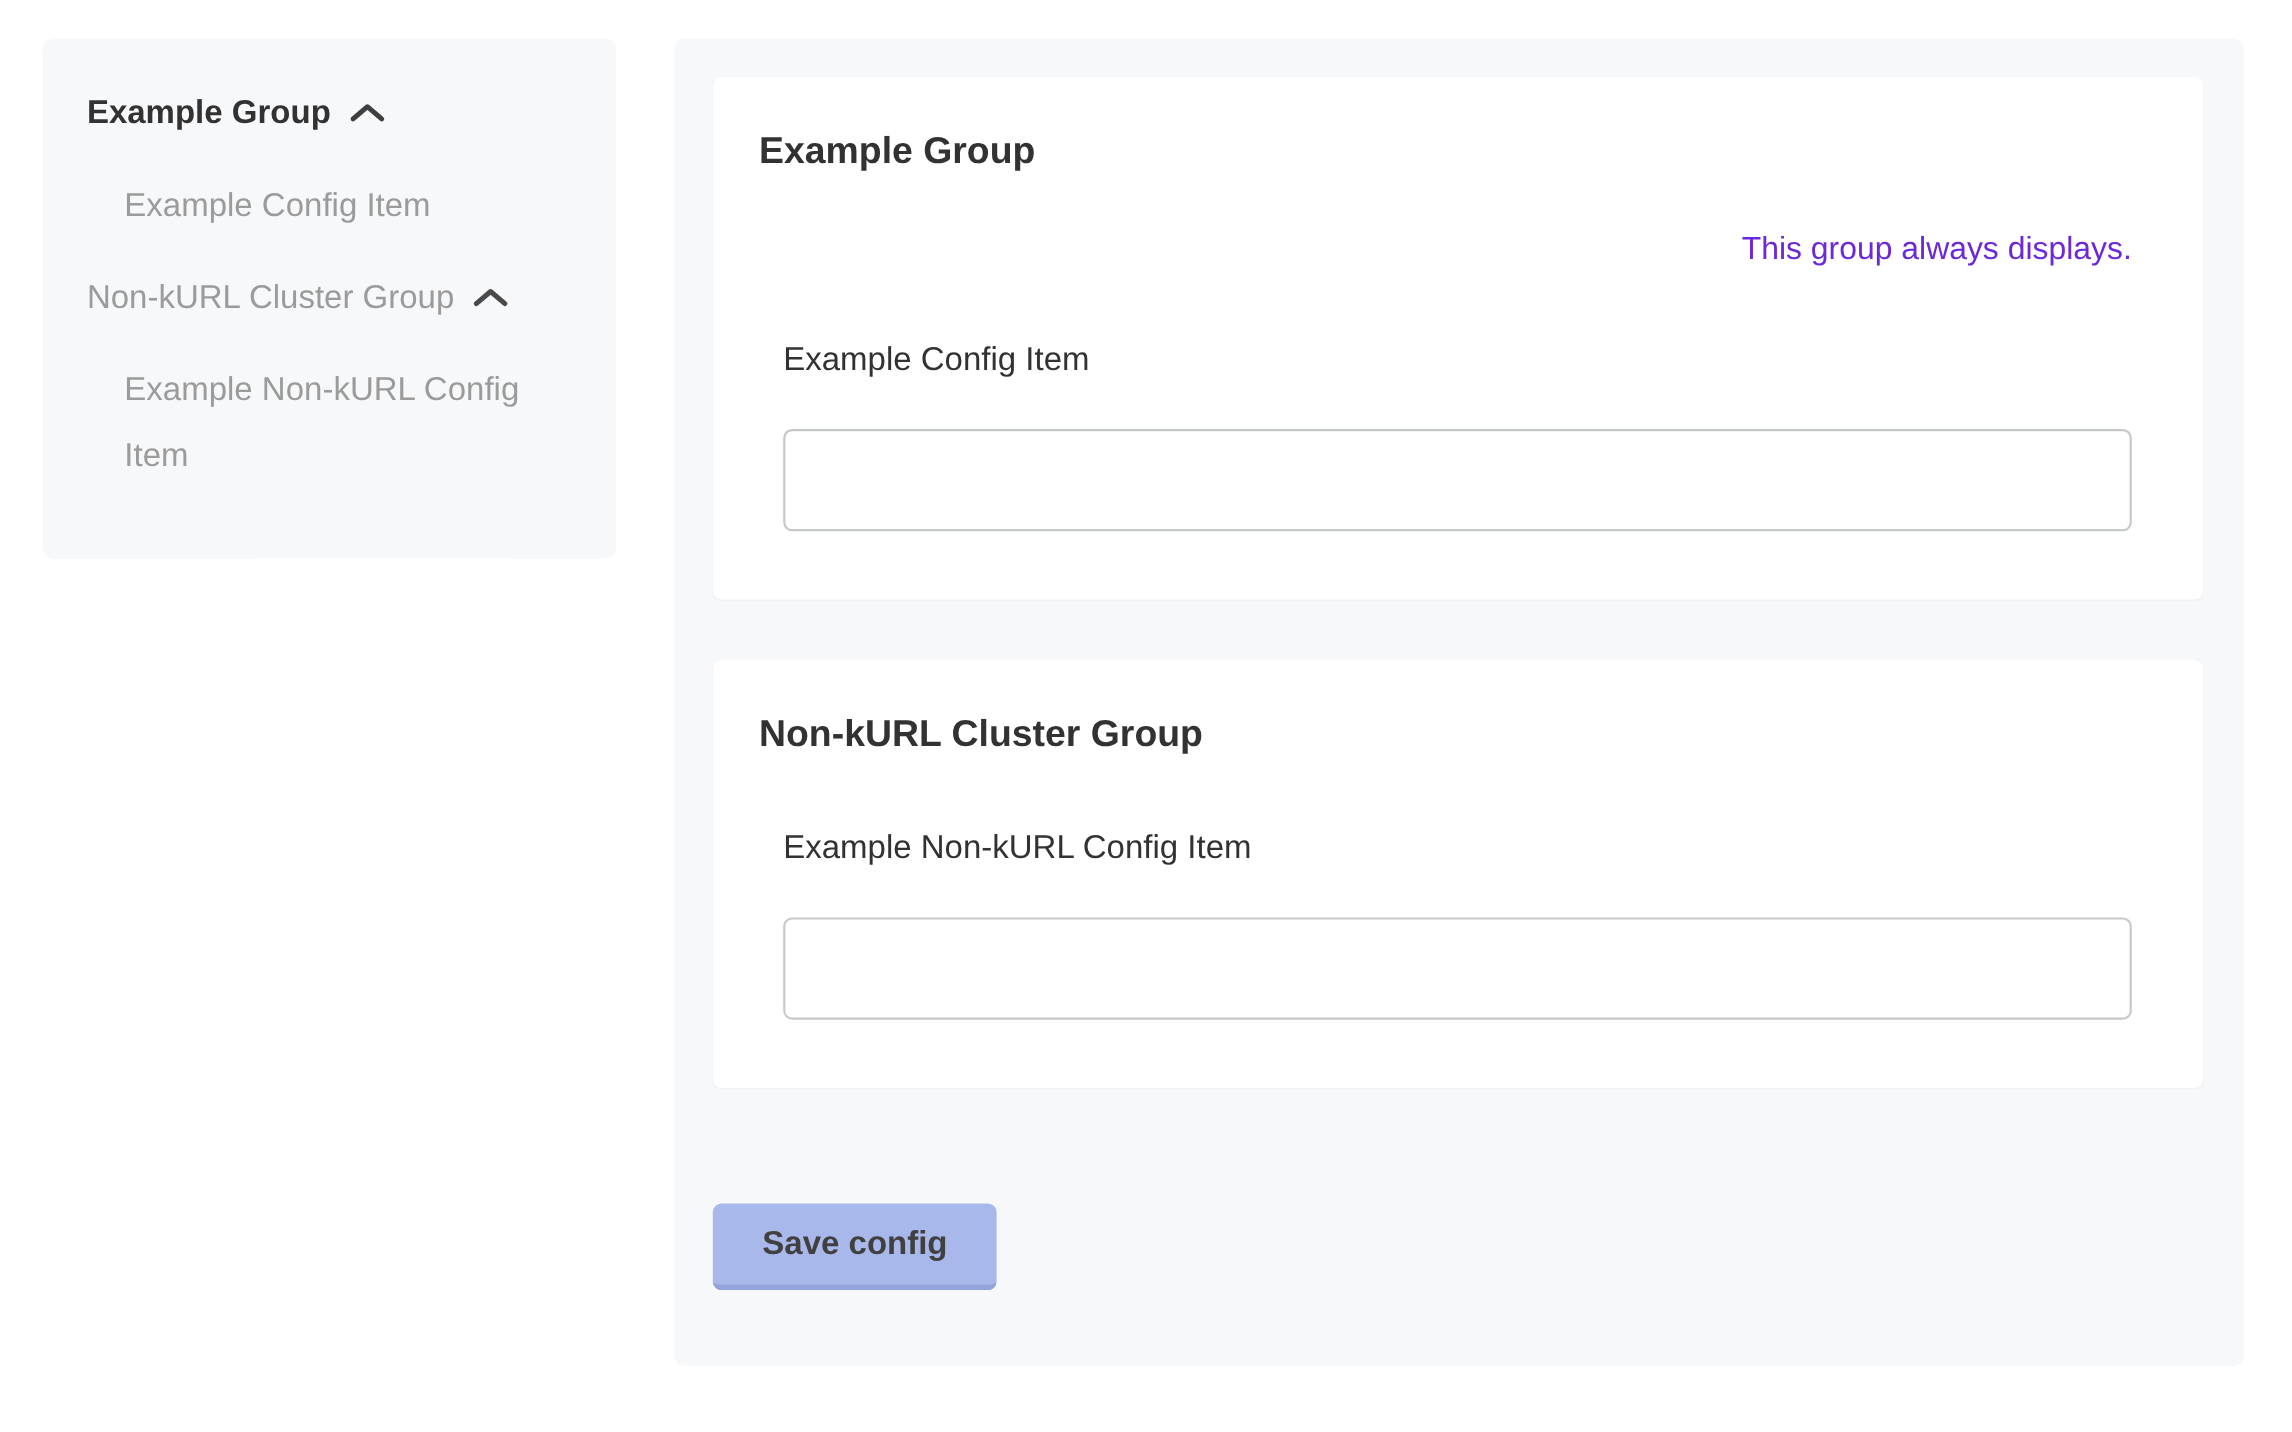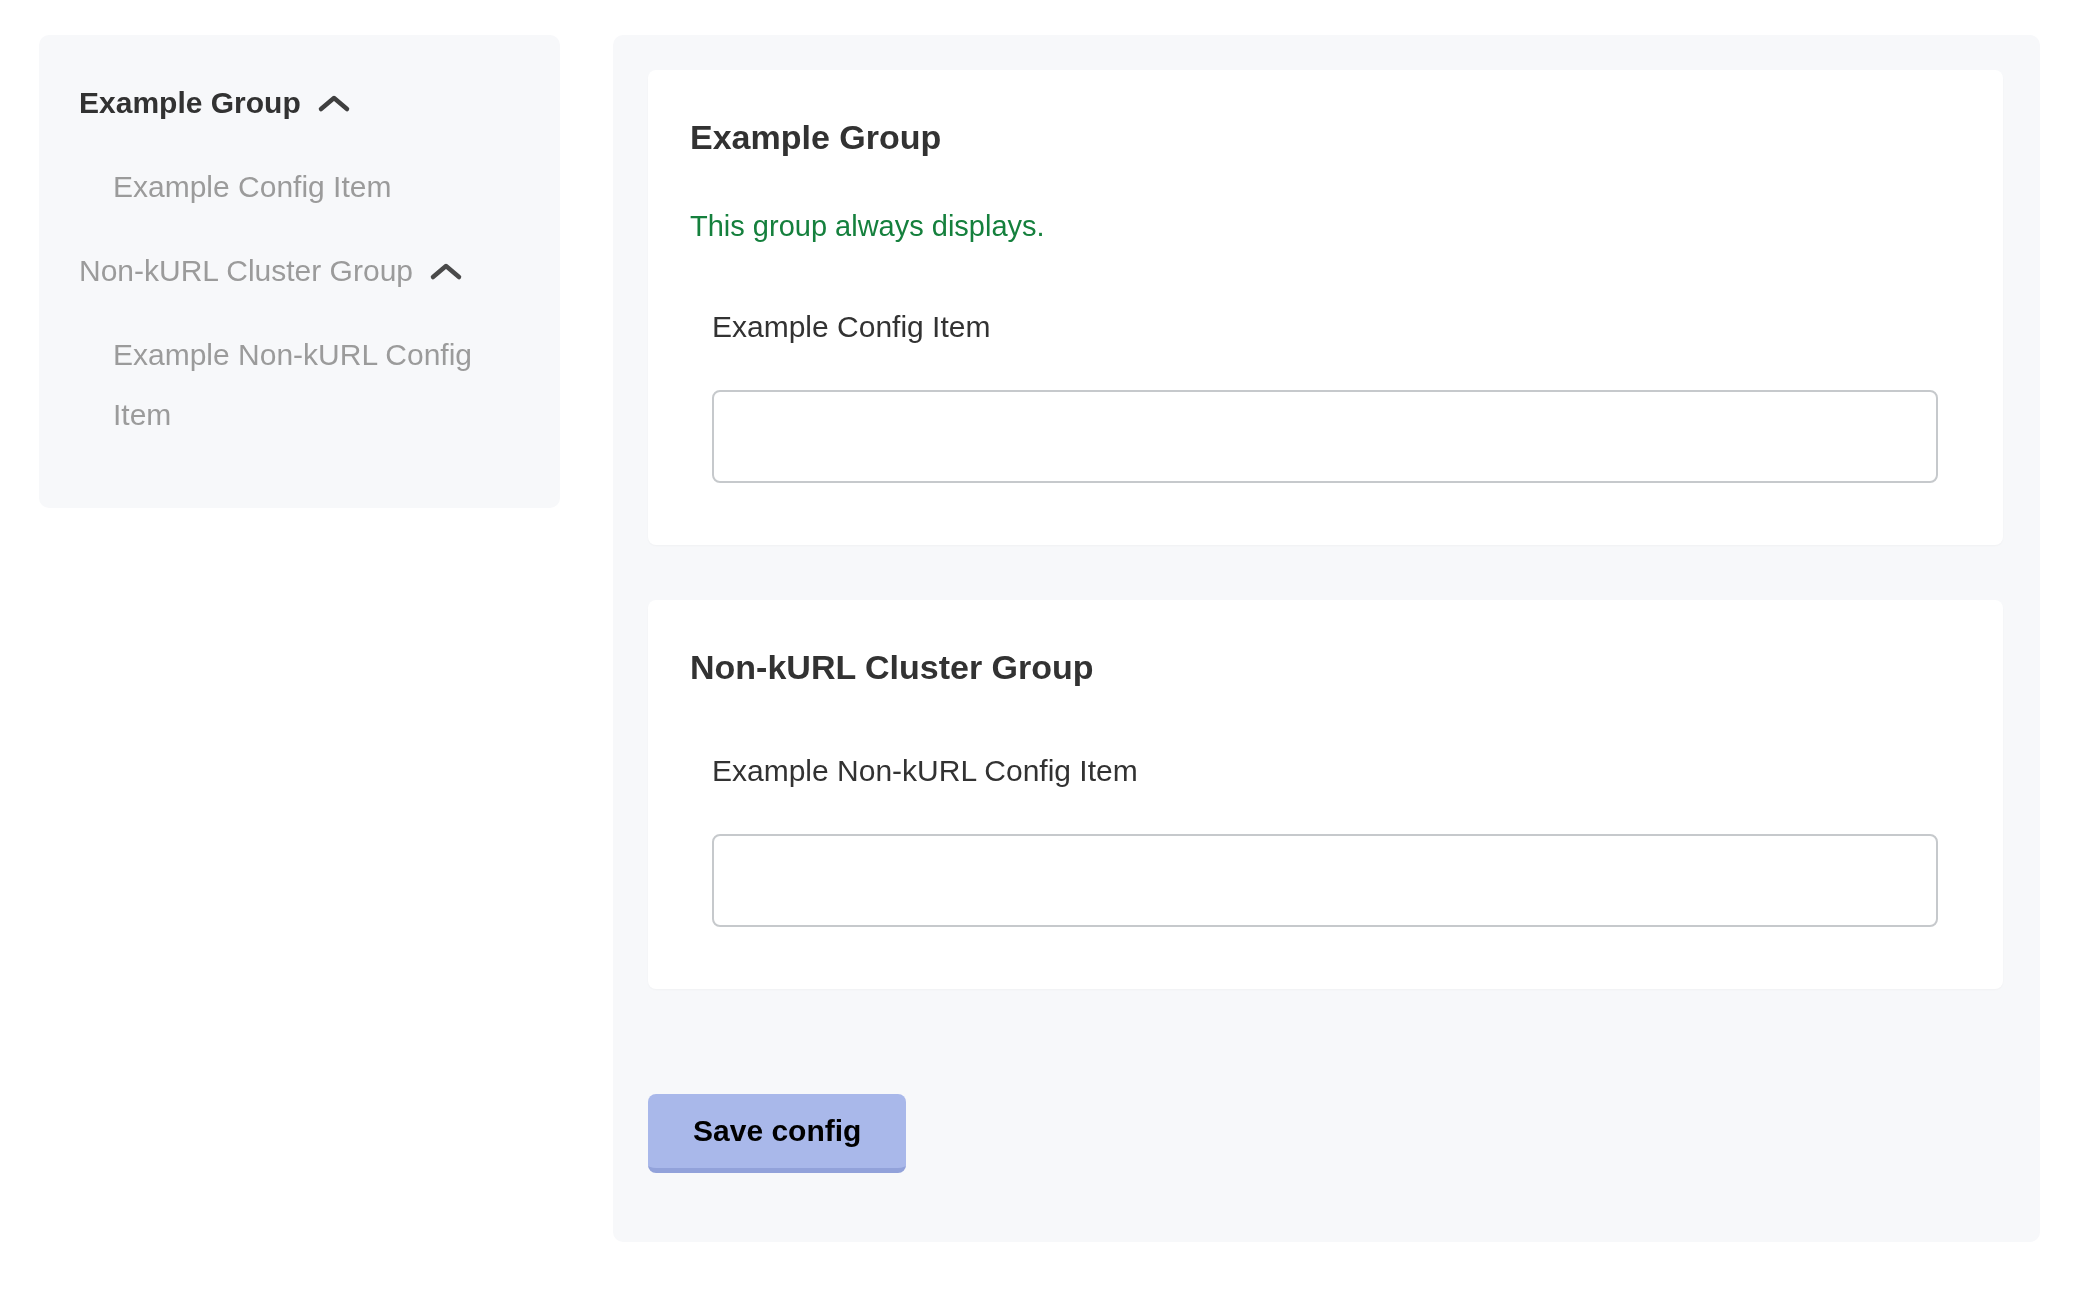--- a/index.html
+++ b/index.html
@@ -62,22 +62,23 @@
   }
   .card-title {
     font-size: 34px;
     font-weight: 700;
     color: #323232;
     line-height: 42px;
   }
   .card-desc {
     margin-top: 50px;
     font-size: 29px;
-    color: #15803d;
+    color: #6d28d9;
     line-height: 36px;
+    text-align: right;
   }
   .config-item {
     margin-top: 64px;
     margin-left: 22px;
   }
   .item-label {
     font-size: 30px;
     font-weight: 500;
     color: #323232;
     line-height: 38px;
@@ -98,21 +99,21 @@
   }
   .save-btn {
     display: inline-block;
     margin-top: 50px;
     height: 79px;
     padding: 0 45px;
     background: #a9b8ea;
     border: none;
     border-bottom: 5px solid #92a2da;
     border-radius: 8px;
-    color: #000000;
+    color: #404040;
     font-size: 30px;
     font-weight: 700;
     font-family: "Liberation Sans", sans-serif;
     cursor: default;
   }
 </style>
 </head>
 <body>
 
 <div class="page">

